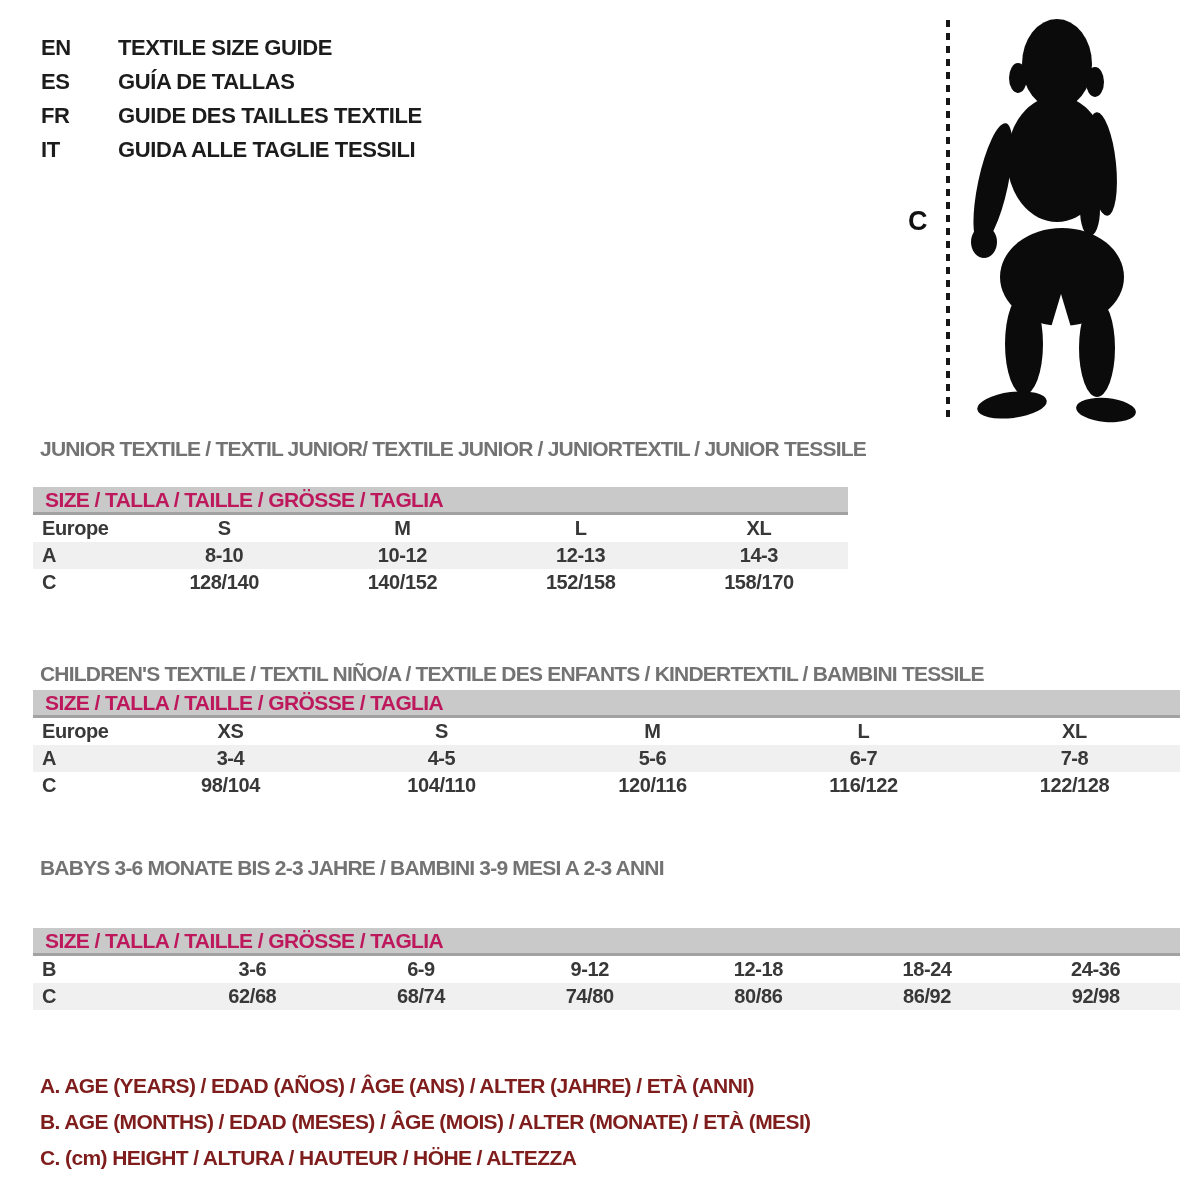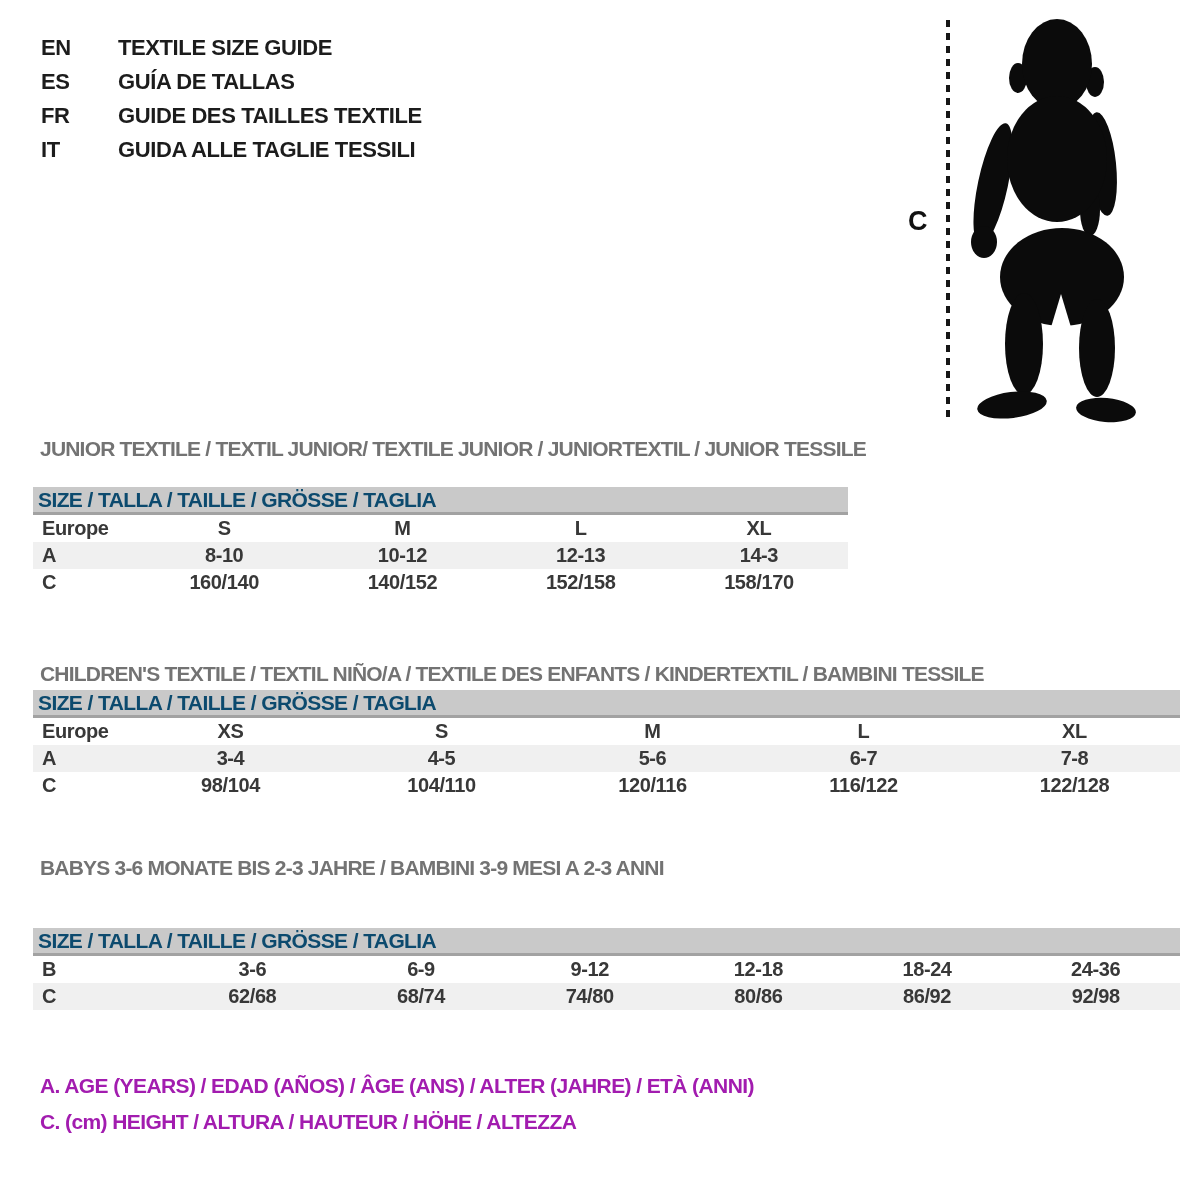--- a/index.html
+++ b/index.html
@@ -35,36 +35,36 @@
   .title-children { top: 646px; margin-top: 16px; }
   .title-babies   { top: 851px; line-height: 34px; }
 
   
   .size-table { left: 33px; }
   .t1 { top: 487px; width: 815px;  }
   .t2 { top: 690px; width: 1147px; }
   .t3 { top: 928px; width: 1147px; }
   .size-bar {
     height: 28px; background: #c9c9c9; border-bottom: 3px solid #a2a2a2;
-    display: flex; align-items: center; padding-left: 5px;
-    font-size: 21px; letter-spacing: -0.6px; color: #0c4a6e;
+    display: flex; align-items: center; padding-left: 12px;
+    font-size: 21px; letter-spacing: -0.6px; color: #be185d;
   }
   .trow { display: flex; height: 27px; align-items: center;
           font-size: 20px; letter-spacing: -0.4px; color: #383838; }
   .trow.zebra { background: #f0f0f0; }
   .lc { padding-left: 9px; text-align: left; }
   .t1 .lc { width: 102px; }
   .t2 .lc { width: 92px;  }
   .t3 .lc { width: 135px; }
   .dc { flex: 1; text-align: center; }
 
   
   .legend { left: 40px; top: 1068px; }
   .legend-line { line-height: 36px; font-size: 21px; letter-spacing: -0.6px;
-                 color: #a21caf; }
+                 color: #7f1d1d; }
 </style>
 </head>
 <body>
 
 <div class="abs languages">
   <div class="lang-row">
     <span class="lang-code">EN</span>
     <span class="lang-label">TEXTILE SIZE GUIDE</span>
   </div>
   <div class="lang-row">
@@ -115,21 +115,21 @@
   </div>
   <div class="trow zebra">
     <span class="lc">A</span>
     <span class="dc">8-10</span>
     <span class="dc">10-12</span>
     <span class="dc">12-13</span>
     <span class="dc">14-3</span>
   </div>
   <div class="trow">
     <span class="lc">C</span>
-    <span class="dc">160/140</span>
+    <span class="dc">128/140</span>
     <span class="dc">140/152</span>
     <span class="dc">152/158</span>
     <span class="dc">158/170</span>
   </div>
 </div>
 
 <div class="abs section-title title-children">CHILDREN'S TEXTILE / TEXTIL NIÑO/A / TEXTILE DES ENFANTS / KINDERTEXTIL / BAMBINI TESSILE</div>
 
 <div class="abs size-table t2">
   <div class="size-bar">SIZE / TALLA / TAILLE / GRÖSSE / TAGLIA</div>
@@ -180,14 +180,15 @@
     <span class="dc">68/74</span>
     <span class="dc">74/80</span>
     <span class="dc">80/86</span>
     <span class="dc">86/92</span>
     <span class="dc">92/98</span>
   </div>
 </div>
 
 <div class="abs legend">
   <div class="legend-line">A. AGE (YEARS) / EDAD (AÑOS) / ÂGE (ANS) / ALTER (JAHRE) / ETÀ (ANNI)</div>
+  <div class="legend-line">B. AGE (MONTHS) / EDAD (MESES) / ÂGE (MOIS) / ALTER (MONATE) / ETÀ (MESI)</div>
   <div class="legend-line">C. (cm) HEIGHT / ALTURA / HAUTEUR / HÖHE / ALTEZZA</div>
 </div>
 
 </body></html>

